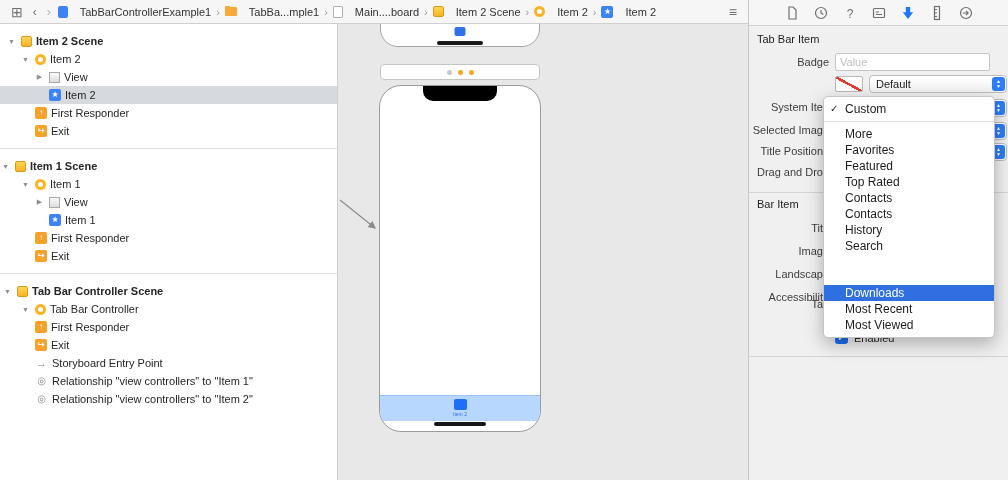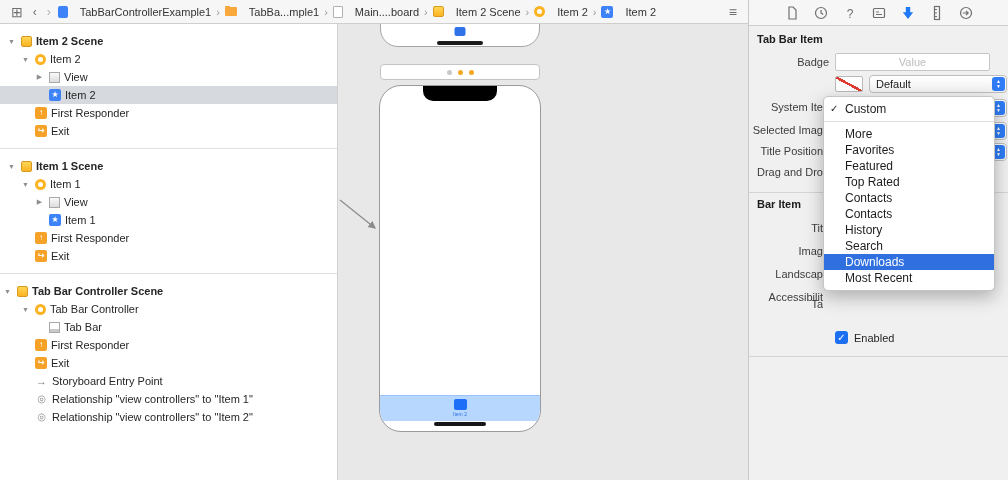--- a/index.html
+++ b/index.html
@@ -61,41 +61,41 @@
   .tabbar .tablabel { font-size:5px; color:#2f72e8; margin-top:1px; }
   .phone-main .homebar { position:absolute; left:50%; bottom:5px; transform:translateX(-50%); width:52px; height:4px; background:#161616; border-radius:2px; }
   .canvas-arrow { position:absolute; left:0; top:0; pointer-events:none; }
 
   
   .inspector { position:absolute; left:748px; top:0; width:260px; height:480px; background:#f0f0f0; border-left:1px solid #c9c9c9; z-index:6; }
   .insp-tabs { position:absolute; left:0; right:0; top:0; height:26px; border-bottom:1px solid #cfcfcf; background:#f6f6f6; display:flex; align-items:center; justify-content:center; gap:13px; }
   .insp-tab { width:16px; height:16px; color:#6f6f6f; cursor:default; }
   .insp-tab.active { color:#1f78f5; }
   .insp-tab svg { width:16px; height:16px; display:block; }
-  .sec-title { position:absolute; left:8px; font-weight:bold; font-size:11px; color:#1d1d1d; }
+  .sec-title { position:absolute; left:8px; font-weight:normal; font-size:11px; color:#1d1d1d; }
   .row-label { position:absolute; left:0; width:80px; text-align:right; font-size:11px; color:#3c3c3c; white-space:nowrap; overflow:hidden; }
-  .field { position:absolute; left:86px; width:155px; height:18px; background:#fff; border:1px solid #c6c6c6; border-radius:2px; font-size:11px; padding:0 4px; font-family:"Liberation Sans", sans-serif; color:#222;text-align:center; }
+  .field { position:absolute; left:86px; width:155px; height:18px; background:#fff; border:1px solid #c6c6c6; border-radius:2px; font-size:11px; padding:0 4px; font-family:"Liberation Sans", sans-serif; color:#222; }
   .field::placeholder { color:#bdbdbd; }
   .swatch { position:absolute; left:86px; width:28px; height:16px; background:
       linear-gradient(to top right, rgba(0,0,0,0) 44%, #e03a2f 44%, #e03a2f 54%, rgba(0,0,0,0) 54%), #fff;
       border:1px solid #b9b9b9; border-radius:2px; }
   .popup { position:absolute; height:18px; background:linear-gradient(#ffffff,#f1f1f1); border:1px solid #bdbdbd; border-radius:4px; font-size:11px; color:#222; line-height:16px; padding-left:6px; }
   .stepper { position:absolute; right:1px; top:1px; bottom:1px; width:13px; background:#2f7cf6; border-radius:3px; display:flex; flex-direction:column; align-items:center; justify-content:center; color:#fff; }
   .stepper::before { content:"▲"; font-size:5px; line-height:5px; }
   .stepper::after { content:"▼"; font-size:5px; line-height:5px; }
   .insp-divider { position:absolute; left:0; right:0; height:1px; background:#d4d4d4; }
   .checkbox { position:absolute; left:86px; width:13px; height:13px; background:#1d6ff2; border-radius:3px; color:#fff; text-align:center; }
   .checkbox::after { content:"✓"; font-size:10px; line-height:13px; }
   .check-label { position:absolute; left:105px; font-size:11px; color:#262626; }
 
   
   .menu { position:absolute; left:74px; top:96px; width:172px; background:#ffffff; border:1px solid #c5c5c5; border-radius:5px; box-shadow:0 6px 18px rgba(0,0,0,0.28); padding:4px 0; z-index:50; }
   .menu-item { position:relative; height:16px; line-height:16px; padding-left:21px; font-size:12px; color:#1c1c1c; white-space:nowrap; cursor:default; }
   .menu-item .check { position:absolute; left:6px; font-size:10px; }
-  .menu-item.highlighted { background:#2f6fe0; color:#fff; }
+  .menu-item.highlighted { background:#2f6fe0; color:#fff;margin-top:31px; }
   .menu-sep { height:1px; background:#e2e2e2; margin:4px 0; }
 </style>
 </head>
 <body>
 
 <div class="app">
 
   <div class="jumpbar">
     <span class="tbtn">⊞</span>
     <span class="tbtn small">‹</span>
@@ -159,21 +159,21 @@
         <span class="disc"></span>
         <span class="o-ic ic-first-responder-icon">↑</span>
         <span class="o-label">First Responder</span>
       </div>
       <div class="o-row" style="padding-left: 20px;">
         <span class="disc"></span>
         <span class="o-ic ic-exit-icon">↪</span>
         <span class="o-label">Exit</span>
       </div>
       <div class="o-divider"></div>
-      <div class="o-row" style="padding-left: 6px;">
+      <div class="o-row" style="">
         <span class="disc">▼</span>
         <span class="o-ic ic-scene-icon"></span>
         <span class="o-label bold">Item 1 Scene</span>
       </div>
       <div class="o-row" style="padding-left: 20px;">
         <span class="disc">▼</span>
         <span class="o-ic ic-view-controller-icon"></span>
         <span class="o-label">Item 1</span>
       </div>
       <div class="o-row" style="padding-left: 34px;">
@@ -199,25 +199,20 @@
       <div class="o-divider"></div>
       <div class="o-row" style="padding-left: 2px;">
         <span class="disc">▼</span>
         <span class="o-ic ic-scene-icon"></span>
         <span class="o-label bold">Tab Bar Controller Scene</span>
       </div>
       <div class="o-row" style="padding-left: 20px;">
         <span class="disc">▼</span>
         <span class="o-ic ic-view-controller-icon"></span>
         <span class="o-label">Tab Bar Controller</span>
-      </div>
-      <div class="o-row" style="padding-left: 34px;">
-        <span class="disc"></span>
-        <span class="o-ic ic-tab-bar-icon"></span>
-        <span class="o-label">Tab Bar</span>
       </div>
       <div class="o-row" style="padding-left: 20px;">
         <span class="disc"></span>
         <span class="o-ic ic-first-responder-icon">↑</span>
         <span class="o-label">First Responder</span>
       </div>
       <div class="o-row" style="padding-left: 20px;">
         <span class="disc"></span>
         <span class="o-ic ic-exit-icon">↪</span>
         <span class="o-label">Exit</span>
@@ -360,16 +355,17 @@
         <div class="menu-item"><span>More</span></div>
         <div class="menu-item"><span>Favorites</span></div>
         <div class="menu-item"><span>Featured</span></div>
         <div class="menu-item"><span>Top Rated</span></div>
         <div class="menu-item"><span>Contacts</span></div>
         <div class="menu-item"><span>Contacts</span></div>
         <div class="menu-item"><span>History</span></div>
         <div class="menu-item"><span>Search</span></div>
         <div class="menu-item highlighted"><span>Downloads</span></div>
         <div class="menu-item"><span>Most Recent</span></div>
+        <div class="menu-item"><span>Most Viewed</span></div>
       </div>
   </div>
 
 </div>
 
 </body></html>

